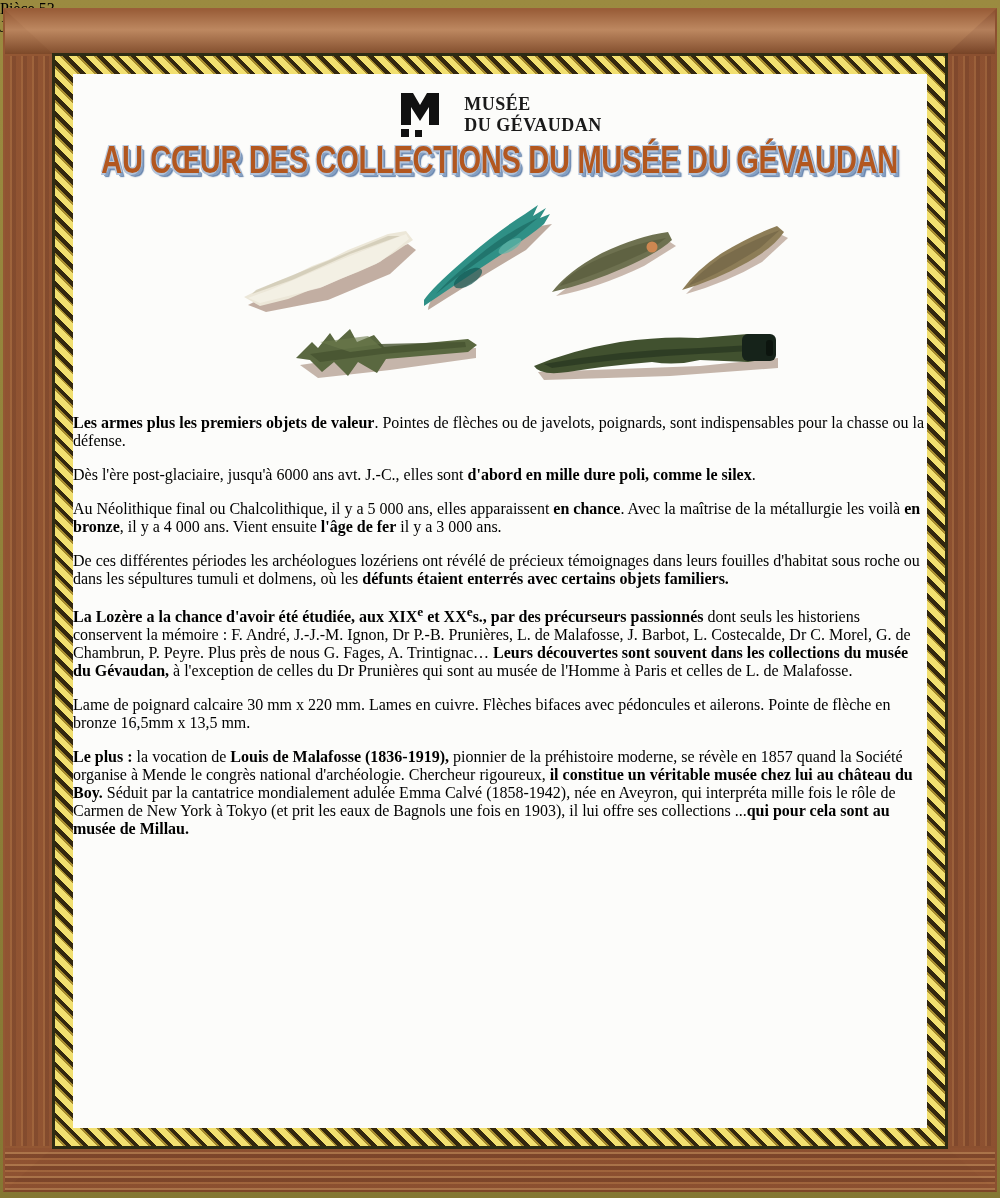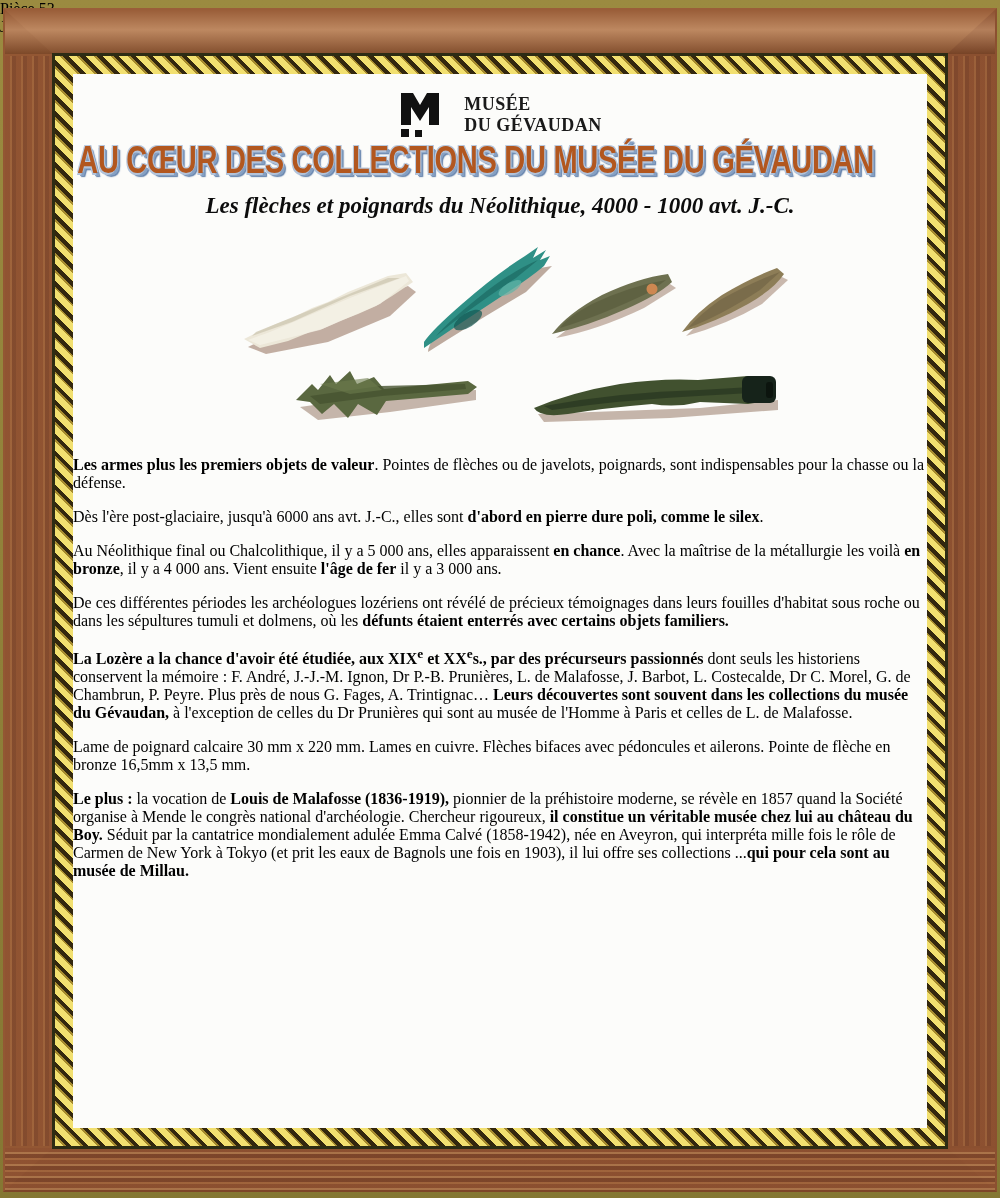--- a/index.html
+++ b/index.html
@@ -23,21 +23,21 @@
         border:18px solid transparent;
         border-image:repeating-linear-gradient(45deg,#f2e070 0 6px,#a58a2e 6px 8px,#33270e 8px 12px) 18;
         outline:3px solid #2d2c14;background:#fbfbf8;}
   .paper{position:absolute;inset:0;background:#fcfcfa;overflow:hidden;}
 
   
   .logo-row{display:flex;justify-content:center;align-items:center;gap:22px;margin-top:18px;}
   .logo-mark{width:44px;height:46px;}
   .logo-text{font-family:"Liberation Serif",serif;font-weight:bold;color:#1a1a1a;
              font-size:18px;line-height:1.15;letter-spacing:.5px;}
-  .main-title-wrap{margin-top:6px;margin-left:12px;}
+  .main-title-wrap{text-align:center;margin-top:6px;}
   .main-title{display:inline-block;font-family:"Liberation Sans",sans-serif;font-weight:bold;
       font-size:28.5px;letter-spacing:-.3px;white-space:nowrap;color:#b2571f;
       transform:scale(1.02,1.35);transform-origin:center;
       text-shadow:-1px -1px 0 #bccbdf,1px -1px 0 #b2c3da,-1px 1px 0 #b2c3da,
                   2px 2px 0 #86a0c2,3px 3px 1px #5e7da8;}
   .subtitle{text-align:center;font-weight:bold;font-style:italic;font-size:23px;
             color:#0c0c0c;margin-top:16px;}
 
   
   .photo{width:600px;height:208px;margin:13px auto 0;position:relative;
@@ -94,21 +94,20 @@
           <div class="logo-text">
             <div>MUSÉE</div>
             <div>DU GÉVAUDAN</div>
           </div>
         </div>
 
         <div class="main-title-wrap">
           <div class="main-title">AU CŒUR DES COLLECTIONS DU MUSÉE DU GÉVAUDAN</div>
         </div>
 
-        <div class="subtitle">Les flèches et poignards du Néolithique, 4000 - 1000 avt. J.-C.</div>
 
         <div class="photo">
           <svg viewBox="0 0 600 208">
 
             <path d="M48,115 L66,122 L128,110 L190,84 L216,60 L208,54 L150,70 L78,100 Z" fill="#6b3a1e" opacity=".4"></path>
             <path d="M228,120 Q272,92 326,60 L352,34 L340,36 Q296,54 254,86 Q228,108 228,120 Z" fill="#5f3014" opacity=".4"></path>
             <path d="M356,106 Q398,98 444,76 L476,56 L470,52 Q436,56 398,74 Z" fill="#6b3a1e" opacity=".35"></path>
             <path d="M486,104 Q528,92 562,72 L588,48 L580,44 Q548,56 516,74 Z" fill="#6b3a1e" opacity=".35"></path>
             <path d="M100,175 L190,162 L276,158 L276,168 L190,180 L118,188 Z" fill="#5f3014" opacity=".35"></path>
             <path d="M338,182 L500,176 L578,168 L578,178 L470,186 L344,190 Z" fill="#5f3014" opacity=".35"></path>
@@ -135,21 +134,21 @@
 
             <path d="M334,176 Q372,160 420,152 Q462,146 498,148 L548,144 Q572,143 576,152 L574,168 L548,172 L500,170 Q476,176 452,172 Q404,176 368,182 Q340,186 334,176 Z" fill="#41512f"></path>
             <path d="M344,174 Q420,160 500,158 L570,154 L570,160 L498,164 Q420,168 352,178 Z" fill="#2c3a22" opacity=".85"></path>
             <rect x="542" y="144" width="34" height="27" rx="6" fill="#16231a"></rect>
             <rect x="566" y="150" width="7" height="16" rx="3" fill="#0c140e"></rect>
           </svg>
         </div>
 
         <div class="text">
           <p><b>Les armes plus les premiers objets de valeur</b>. Pointes de flèches ou de javelots, poignards, sont indispensables pour la chasse ou la défense.</p>
-          <p>Dès l'ère post-glaciaire, jusqu'à 6000 ans avt. J.-C., elles sont <b>d'abord en pierre dure poli, comme le silex</b>.</p>
+          <p>Dès l'ère post-glaciaire, jusqu'à 6000 ans avt. J.-C., elles sont <b>d'abord en mille dure poli, comme le silex</b>.</p>
           <p>Au Néolithique final ou Chalcolithique, il y a 5 000 ans, elles apparaissent <b>en chance</b>. Avec la maîtrise de la métallurgie les voilà <b>en bronze</b>, il y a 4 000 ans. Vient ensuite <b>l'âge de fer</b> il y a 3 000 ans.</p>
           <p>De ces différentes périodes les archéologues lozériens ont révélé de précieux témoignages dans leurs fouilles d'habitat sous roche ou dans les  sépultures tumuli et dolmens, où les <b>défunts étaient enterrés avec certains objets familiers.</b></p>
           <p><b>La Lozère a la chance d'avoir été étudiée, aux XIX</b><b><sup>e</sup></b><b> et XX</b><b><sup>e</sup></b><b>s., par des précurseurs passionnés</b> dont seuls les historiens conservent la mémoire : F. André, J.-J.-M. Ignon, Dr P.-B. Prunières, L. de Malafosse, J. Barbot, L. Costecalde, Dr C. Morel, G. de Chambrun, P. Peyre. Plus près de nous G. Fages, A. Trintignac… <b>Leurs découvertes sont souvent dans les collections du musée du Gévaudan,</b> à l'exception de celles du Dr Prunières qui sont au musée de l'Homme à Paris et celles de L. de Malafosse.</p>
           <p class="specs">
             <span class="line">Lame de poignard calcaire 30 mm x 220 mm. Lames en cuivre.</span>
             <span class="line">Flèches bifaces avec pédoncules et ailerons. Pointe de flèche en bronze 16,5mm x 13,5 mm.</span>
           </p>
           <div class="plus-box">
             <p><b>Le plus : </b>la vocation de <b>Louis de Malafosse (1836-1919),</b> pionnier de la préhistoire moderne, se révèle en 1857 quand la Société organise à Mende le congrès national d'archéologie. Chercheur rigoureux, <b>il constitue un véritable musée chez lui au château du Boy.</b> Séduit par la cantatrice mondialement adulée Emma Calvé (1858-1942), née en Aveyron, qui interpréta mille fois le rôle de Carmen de New York à Tokyo (et prit les eaux de Bagnols une fois en 1903), il lui offre ses collections ...<b>qui pour cela sont au musée de  Millau.</b></p>
           </div>

